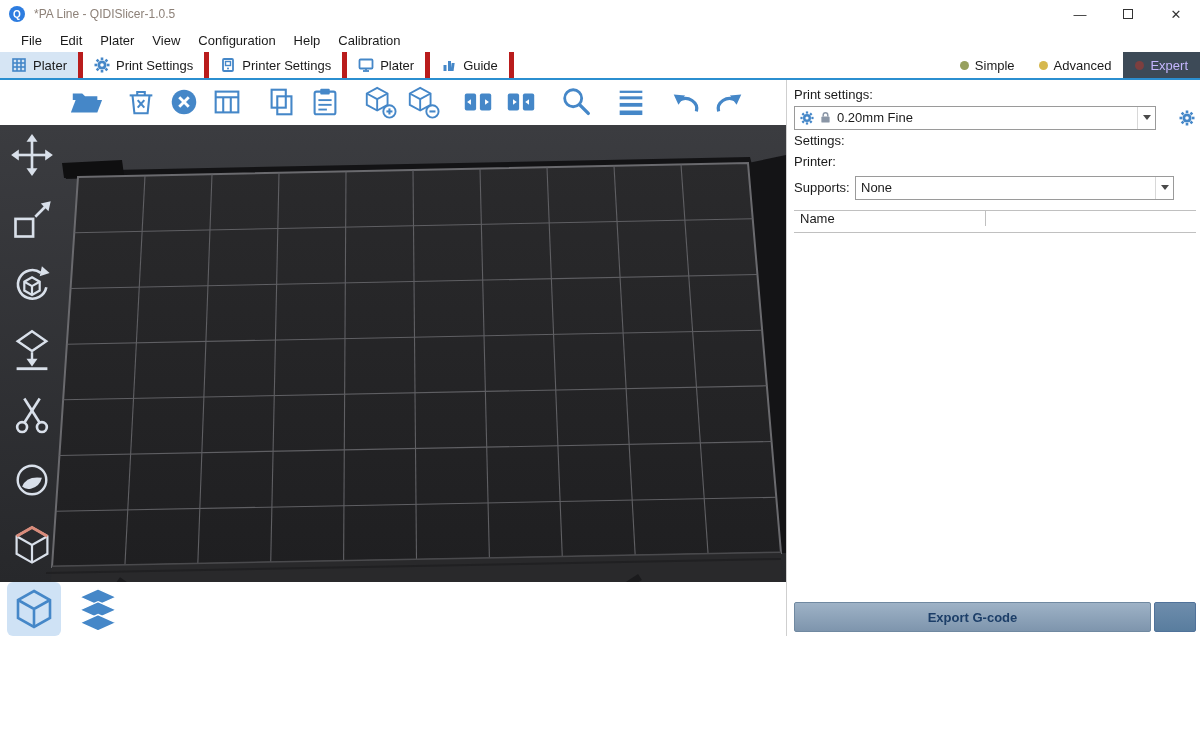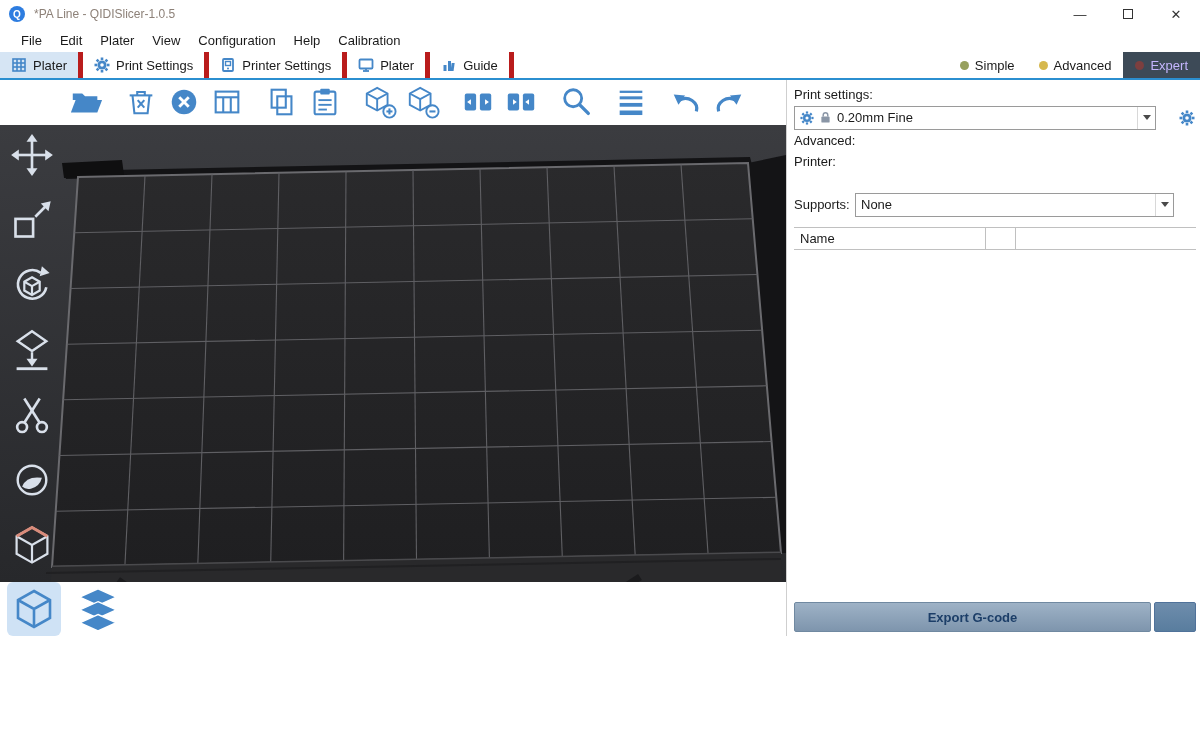--- a/index.html
+++ b/index.html
@@ -63,30 +63,30 @@
   .arrow-zone { margin-left:auto; width:18px; height:100%; display:flex; align-items:center; justify-content:center;
                 border-left:1px solid #d8d8d8; }
   .caret { width:0; height:0; border-left:4px solid transparent; border-right:4px solid transparent; border-top:5px solid #4a4a4a; }
   .gear-btn { width:18px; height:18px; display:flex; align-items:center; justify-content:center; }
   .gear-btn svg { width:16px; height:16px; color:#4587c8; }
   .icon-gear-sm { width:14px; height:14px; color:#4587c8; flex:none; }
   .icon-lock { width:11px; height:13px; color:#8a96a6; flex:none; }
   .swatch { width:17px; height:13px; background:#2e6ee0; border:1px solid #1f4fae; flex:none; }
   .icon-printer-sm { width:14px; height:14px; color:#4587c8; flex:none; }
 
-  .supports-row { display:flex; align-items:center; margin-top:20px; height:25px; }
+  .supports-row { display:flex; align-items:center; margin-top:3px; height:25px; }
   .lbl-supports { width:61px; }
   .infill-row { display:flex; align-items:center; margin-top:7px; height:23px; }
   .lbl-infill { width:40px; }
   .combo-infill { width:64px; flex:none; }
   .lbl-brim { margin-left:28px; margin-right:8px; }
   .checkbox { width:13px; height:13px; border:1px solid #707070; background:#fff; }
 
   .object-table { margin-top:10px; border-top:1px solid #c0c0c0; flex:1; display:flex; flex-direction:column; }
-  .thead { display:flex; height:22px; border-bottom:1px solid #c0c0c0; align-items:stretch; }
+  .thead { display:flex; height:22px; border-bottom:1px solid #c0c0c0; align-items:stretch;flex-direction:column; }
   .th { display:flex; align-items:center; }
   .th-name { width:192px; padding-left:6px; border-right:1px solid #c0c0c0; }
   .th-mid { width:30px; border-right:1px solid #c0c0c0; }
   .th-editing { flex:1; justify-content:center; }
   .tbody { flex:1; background:#fff; }
 
   .export-row { display:flex; gap:3px; height:30px; margin-top:4px;text-align:right; }
   .export-btn { flex:1; background:linear-gradient(#9eb2c6,#7e95ad); border:1px solid #7089a1; border-radius:2px;
                 color:#1c3e68; font-weight:bold; display:flex; align-items:center; justify-content:center; }
   .export-opt { width:42px; background:linear-gradient(#6e8dac,#597d9e); border:1px solid #50729a; border-radius:2px; }
@@ -502,21 +502,21 @@
               <span class="caret"></span>
             </span>
         </div>
         <div class="gear-btn">
           <svg viewBox="0 0 16 16">
               <use href="#i-gear"></use>
             </svg>
         </div>
       </div>
 
-      <div class="sb-label">Advanced:</div>
+      <div class="sb-label">Settings:</div>
 
       <div class="sb-label">Printer:</div>
 
       <div class="supports-row">
         <span class="lbl-supports">Supports:</span>
         <div class="combo" style="margin-right:22px;">
           <span class="txt">None</span>
           <span class="arrow-zone">
               <span class="caret"></span>
             </span>

